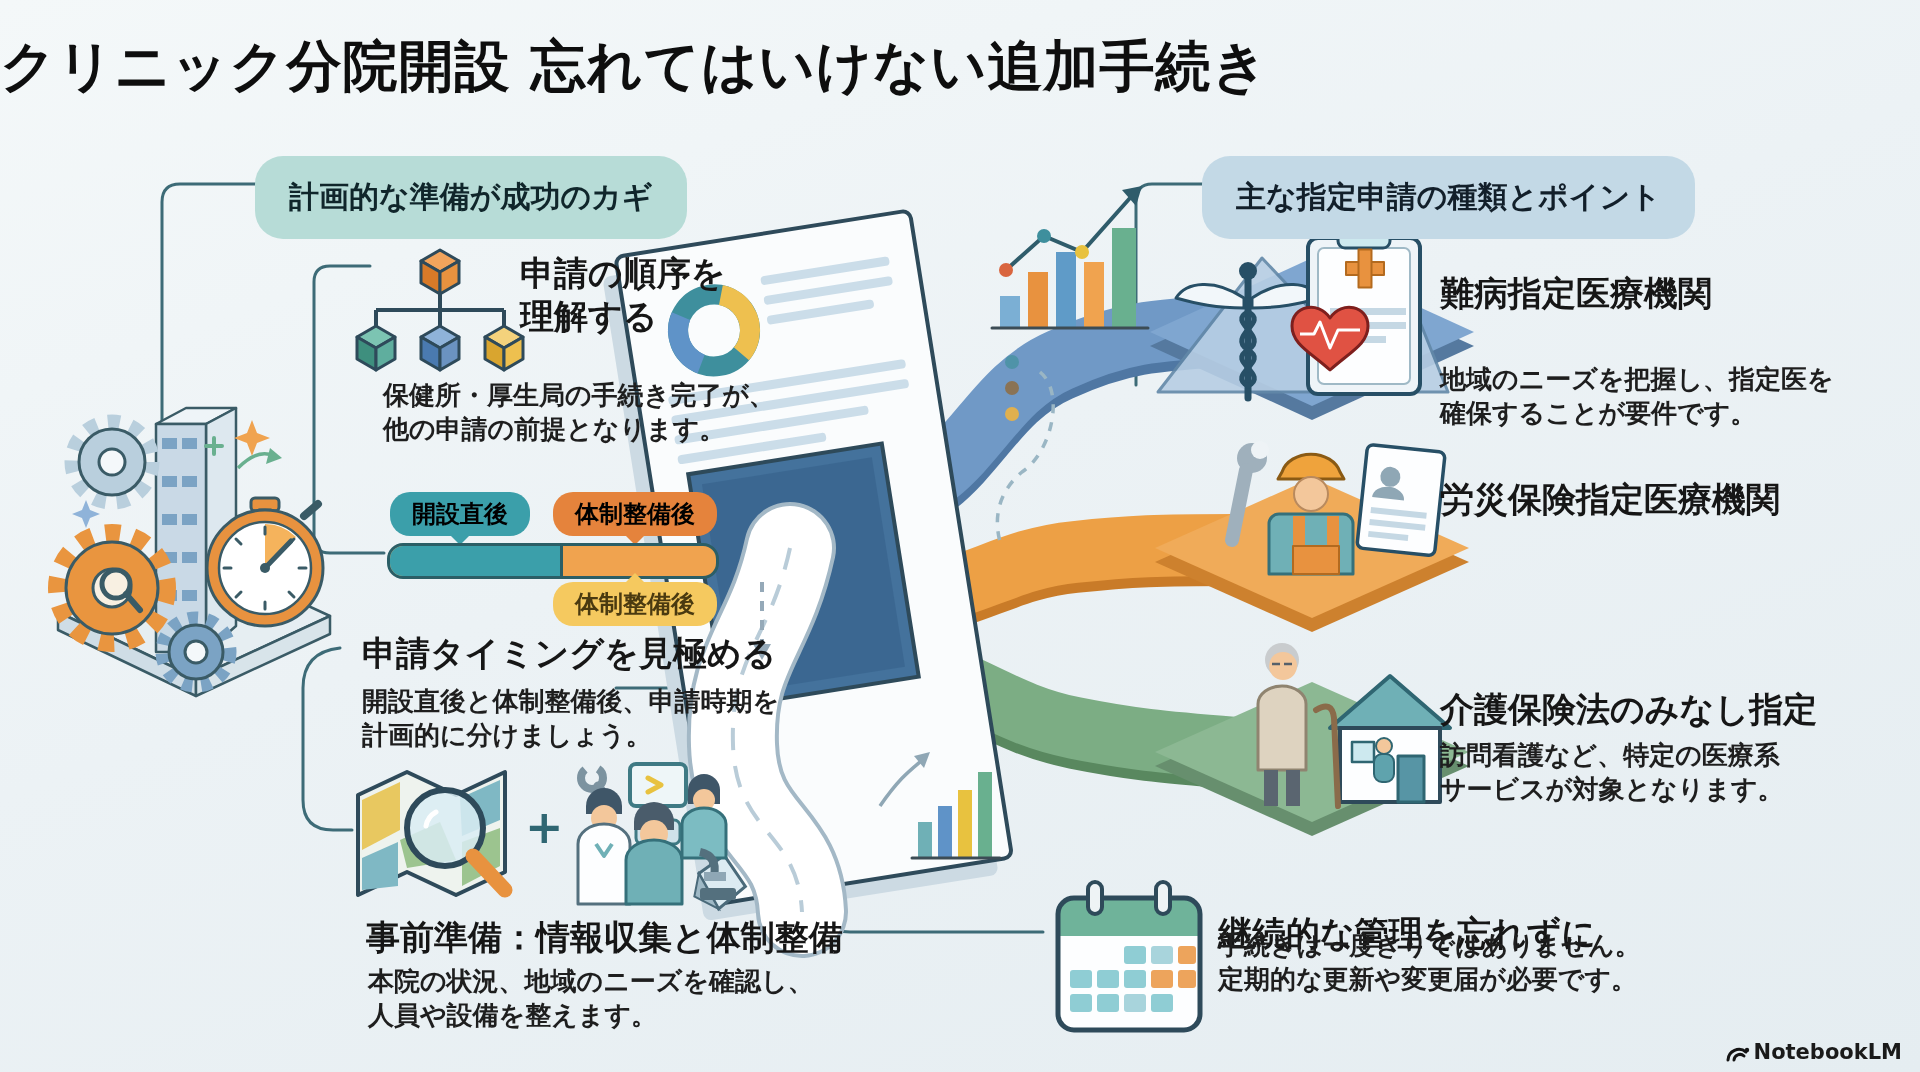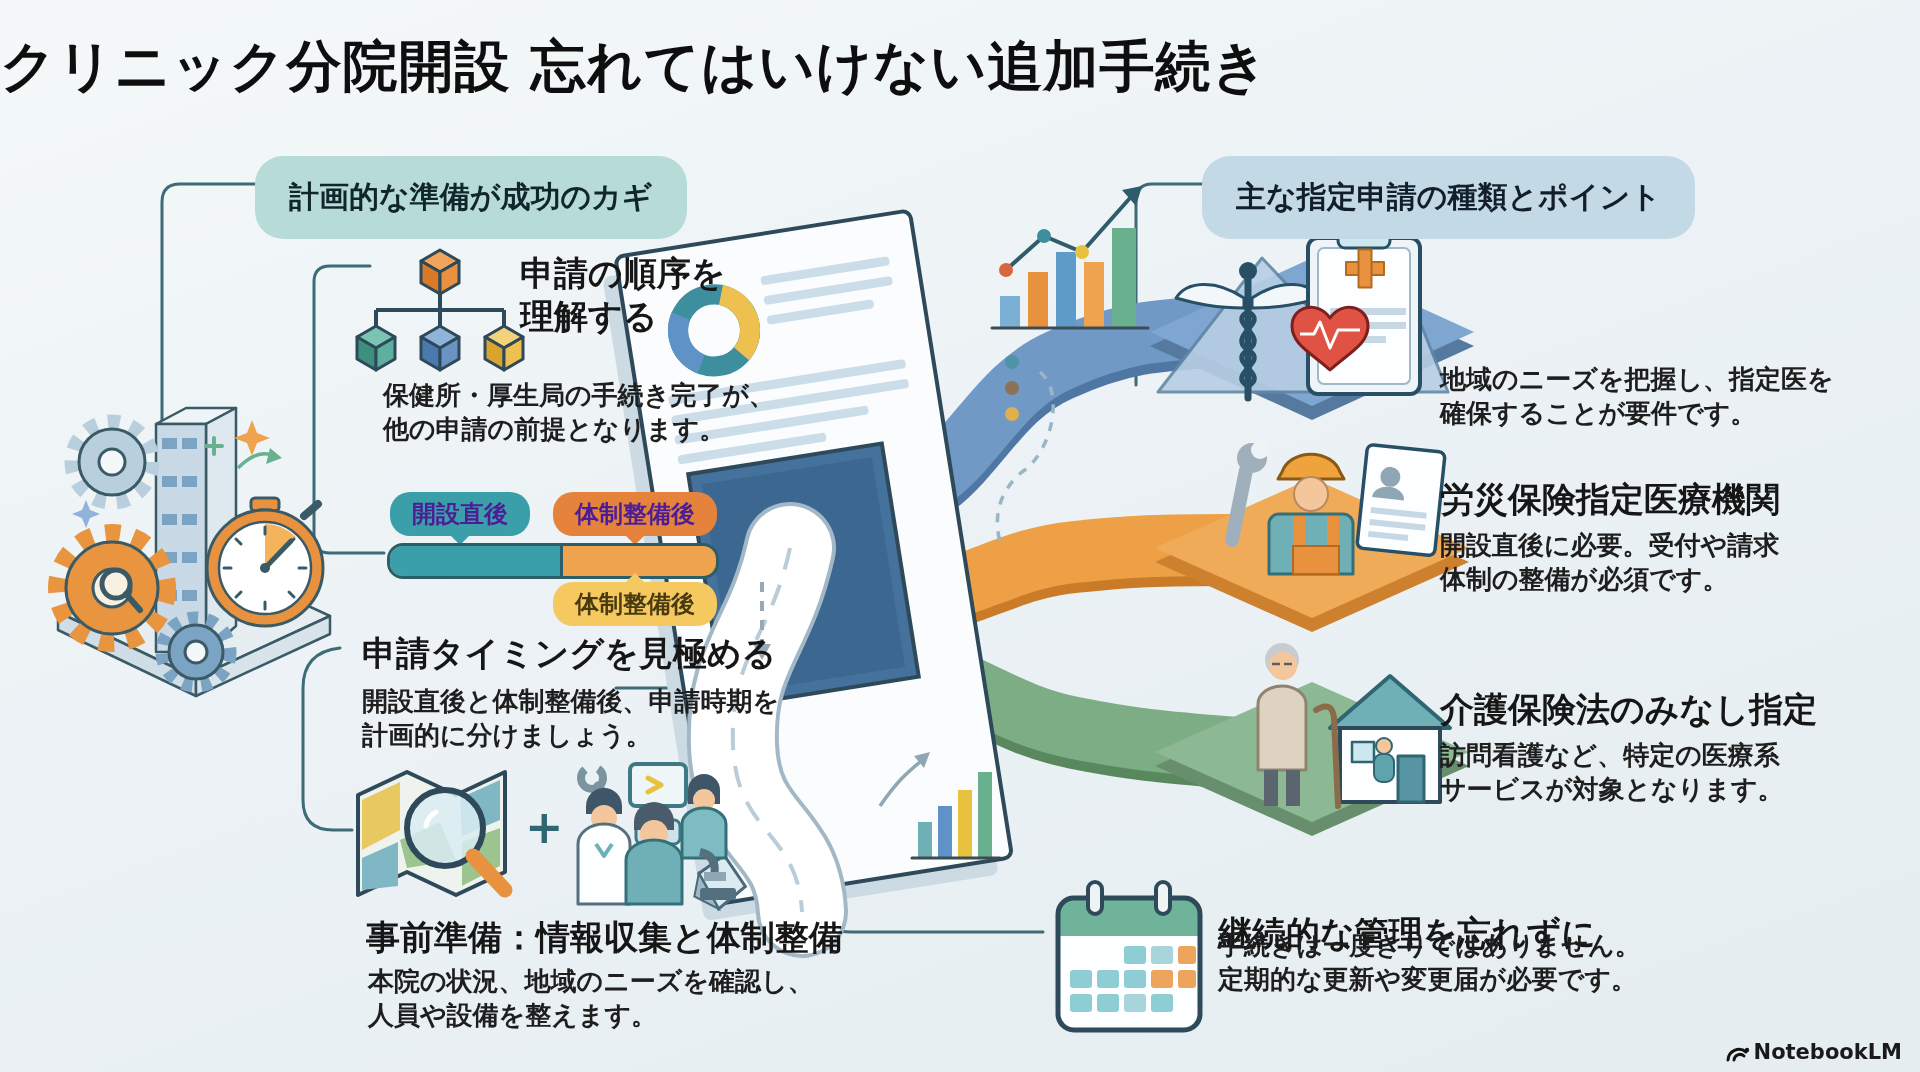--- a/index.html
+++ b/index.html
@@ -8,21 +8,21 @@
     background:linear-gradient(160deg,#f4f8f9 0%,#ecf2f5 45%,#e5edf1 100%);}
   .art{position:absolute;inset:0;width:1920px;height:1072px;}
   .txt{position:absolute;color:#141414;}
   .pre{white-space:pre-line;}
   .title{left:0;right:0;top:30px;text-align:left;font-size:55px;font-weight:800;color:#0e0e0e;letter-spacing:1px;}
   .badge{position:absolute;font-size:30px;font-weight:800;padding:21px 34px;border-radius:28px;color:#10262b;}
   .badge-left{left:255px;top:156px;background:#b7dcd7;}
   .badge-right{left:1202px;top:156px;background:#c3d9e6;color:#121f2a;}
   .h2{font-size:34px;font-weight:800;line-height:1.25;color:#161616;}
   .desc{font-size:26px;font-weight:600;line-height:1.32;color:#1e1e1e;}
-  .pill{position:absolute;font-size:24px;font-weight:800;padding:6px 22px;border-radius:20px;color:#4c1d95;}
+  .pill{position:absolute;font-size:24px;font-weight:800;padding:6px 22px;border-radius:20px;color:#000000;}
   .pill:after{content:"";position:absolute;left:50%;margin-left:-9px;border:9px solid transparent;}
   .pill-teal{left:390px;top:492px;background:#3b9faa;}
   .pill-teal:after{top:100%;border-top-color:#3b9faa;}
   .pill-orange{left:553px;top:492px;background:#e5833c;}
   .pill-orange:after{top:100%;border-top-color:#e5833c;}
   .pill-yellow{left:553px;top:582px;background:#f5c95f;color:#4a3a10;}
   .pill-yellow:after{bottom:100%;border-bottom-color:#f5c95f;}
   .tbar{position:absolute;left:387px;top:543px;width:326px;height:30px;border:3px solid #2b5e66;border-radius:16px;overflow:hidden;display:flex;background:#f0a34f;}
   .tbar .seg1{width:52%;background:#3b9faa;border-right:3px solid #2b5e66;}
   .plus{position:absolute;left:525px;top:800px;font-size:46px;font-weight:800;color:#2f6672;}
@@ -338,26 +338,25 @@
 
 <div class="txt h2" style="left:362px;top:632px;">申請タイミングを見極める</div>
 <div class="txt desc pre" style="left:362px;top:684px;">開設直後と体制整備後、申請時期を
 計画的に分けましょう。</div>
 
 <div class="plus">+</div>
 <div class="txt h2" style="left:366px;top:916px;">事前準備：情報収集と体制整備</div>
 <div class="txt desc pre" style="left:368px;top:964px;">本院の状況、地域のニーズを確認し、
 人員や設備を整えます。</div>
 
+<div class="txt h2" style="left:1440px;top:272px;">難病指定医療機関</div>
 <div class="txt desc pre" style="left:1440px;top:320px;margin-top:42px;">地域のニーズを把握し、指定医を
 確保することが要件です。</div>
 
 <div class="txt h2" style="left:1440px;top:478px;">労災保険指定医療機関</div>
-<div class="txt desc pre" style="left:1440px;top:528px;">開設直後に必要。受付や請求
-体制の整備が必須です。</div>
 
 <div class="txt h2" style="left:1440px;top:688px;">介護保険法のみなし指定</div>
 <div class="txt desc pre" style="left:1440px;top:738px;">訪問看護など、特定の医療系
 サービスが対象となります。</div>
 
 <div class="txt h2" style="left:1218px;top:912px;">継続的な管理を忘れずに</div>
 <div class="txt desc pre" style="left:1218px;top:928px;">手続きは一度きりではありません。
 定期的な更新や変更届が必要です。</div>
 
 <div class="brand">

